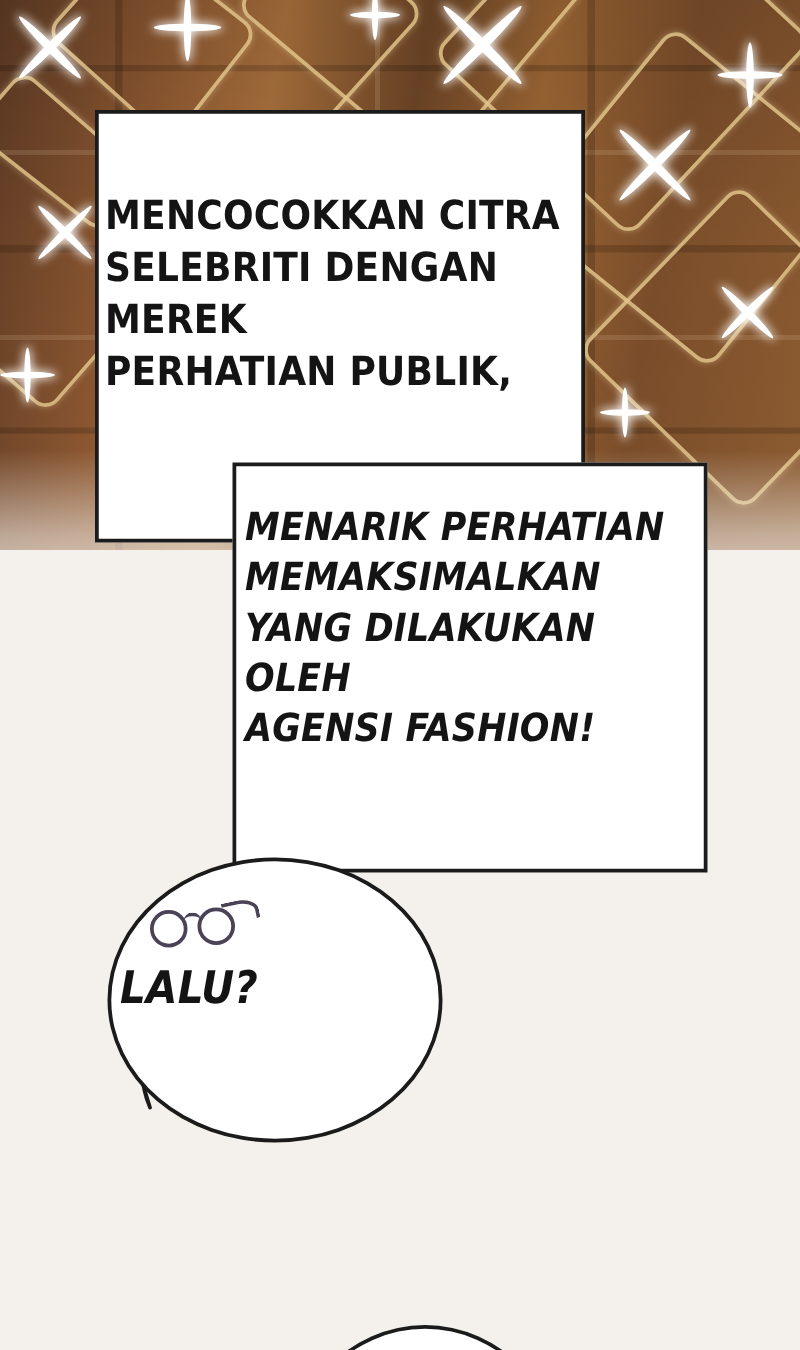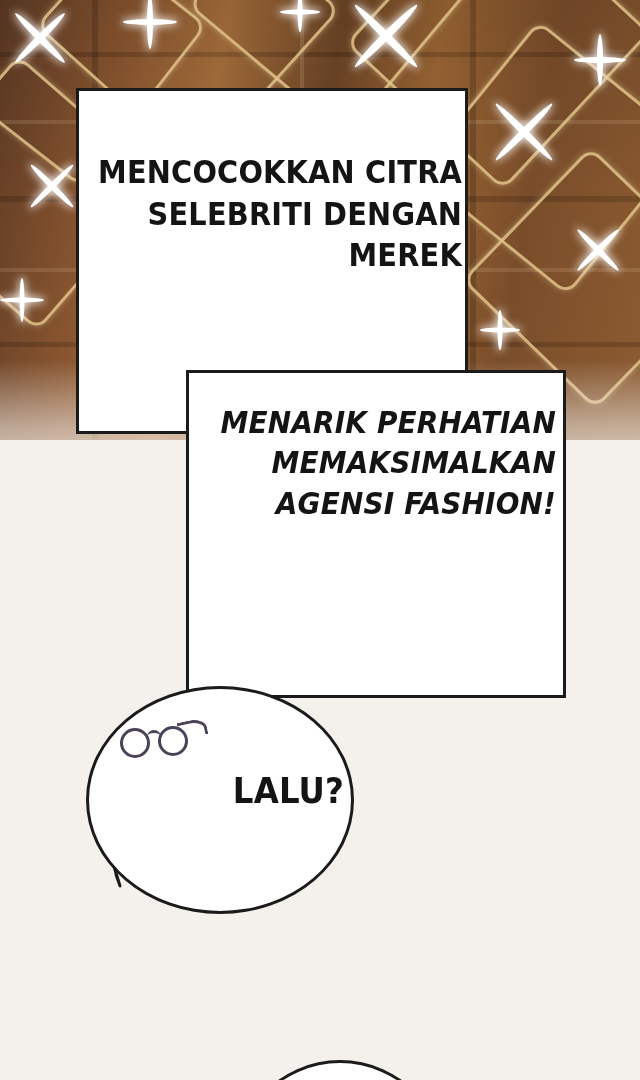--- a/index.html
+++ b/index.html
@@ -92,21 +92,21 @@
   
   .balloon-rect {
     position: absolute;
     background: #ffffff;
     border: 3px solid #1b1b1b;
     box-sizing: border-box;
   }
 
   .bubble-text {
     position: absolute;
-    text-align: right;
+    text-align: left;
     color: #141414;
     font-family: "DejaVu Sans Condensed", "Liberation Sans", sans-serif;
     font-weight: 700;
     letter-spacing: 0.2px;
     line-height: 1.30;
     text-transform: uppercase;
   }
 
   
   .balloon-round {
@@ -196,44 +196,46 @@
 
     <div class="bg-fade"></div>
     <div class="bg-bottom"></div>
   </div>
 
   <div class="balloon-rect" style="left:76px;top:88px;width:392px;height:346px;"></div>
 
   <div class="bubble-text" style="left:84px;top:152px;width:378px;font-size:32px;">
     <div>MENCOCOKKAN CITRA</div>
     <div>SELEBRITI DENGAN MEREK</div>
+    <div>PERHATIAN PUBLIK,</div>
   </div>
 
   <div class="balloon-rect" style="left:186px;top:370px;width:380px;height:328px;"></div>
 
   <div style="position:absolute;left:190px;top:374px;width:275px;height:58px;background:#ffffff;"></div>
 
   <div class="bubble-text" style="left:196px;top:402px;width:360px;font-size:31px;font-style:italic;">
     <div>MENARIK PERHATIAN</div>
     <div>MEMAKSIMALKAN</div>
+    <div>YANG DILAKUKAN OLEH</div>
     <div>AGENSI FASHION!</div>
   </div>
 
   <svg class="tail" width="120" height="110" viewBox="0 0 120 110" style="left:84px;top:800px;">
     <path d="M52 6 C30 30, 24 58, 36 86 L28 60 L48 70 Z" fill="#ffffff" stroke="#1b1b1b" stroke-width="3" stroke-linejoin="round"></path>
   </svg>
 
   <div class="balloon-round" style="left:86px;top:686px;width:268px;height:228px;"></div>
 
   <div class="glasses" style="left:120px;top:718px;width:80px;height:48px;">
     <div class="lens" style="left:0;top:10px;"></div>
     <div class="lens" style="left:38px;top:8px;"></div>
     <div class="bridge" style="left:27px;top:12px;"></div>
     <div class="temple" style="left:58px;top:2px;"></div>
   </div>
 
-  <div class="bubble-text" style="left:96px;top:768px;width:248px;font-size:36px;text-transform:none;">
+  <div class="bubble-text" style="left:96px;top:768px;width:248px;font-size:36px;text-transform:none;font-style:italic;">
     <div>LALU?</div>
   </div>
 
   <div class="balloon-round-partial" style="left:228px;top:1060px;width:224px;height:120px;"></div>
 
 </div>
 
 </body></html>

